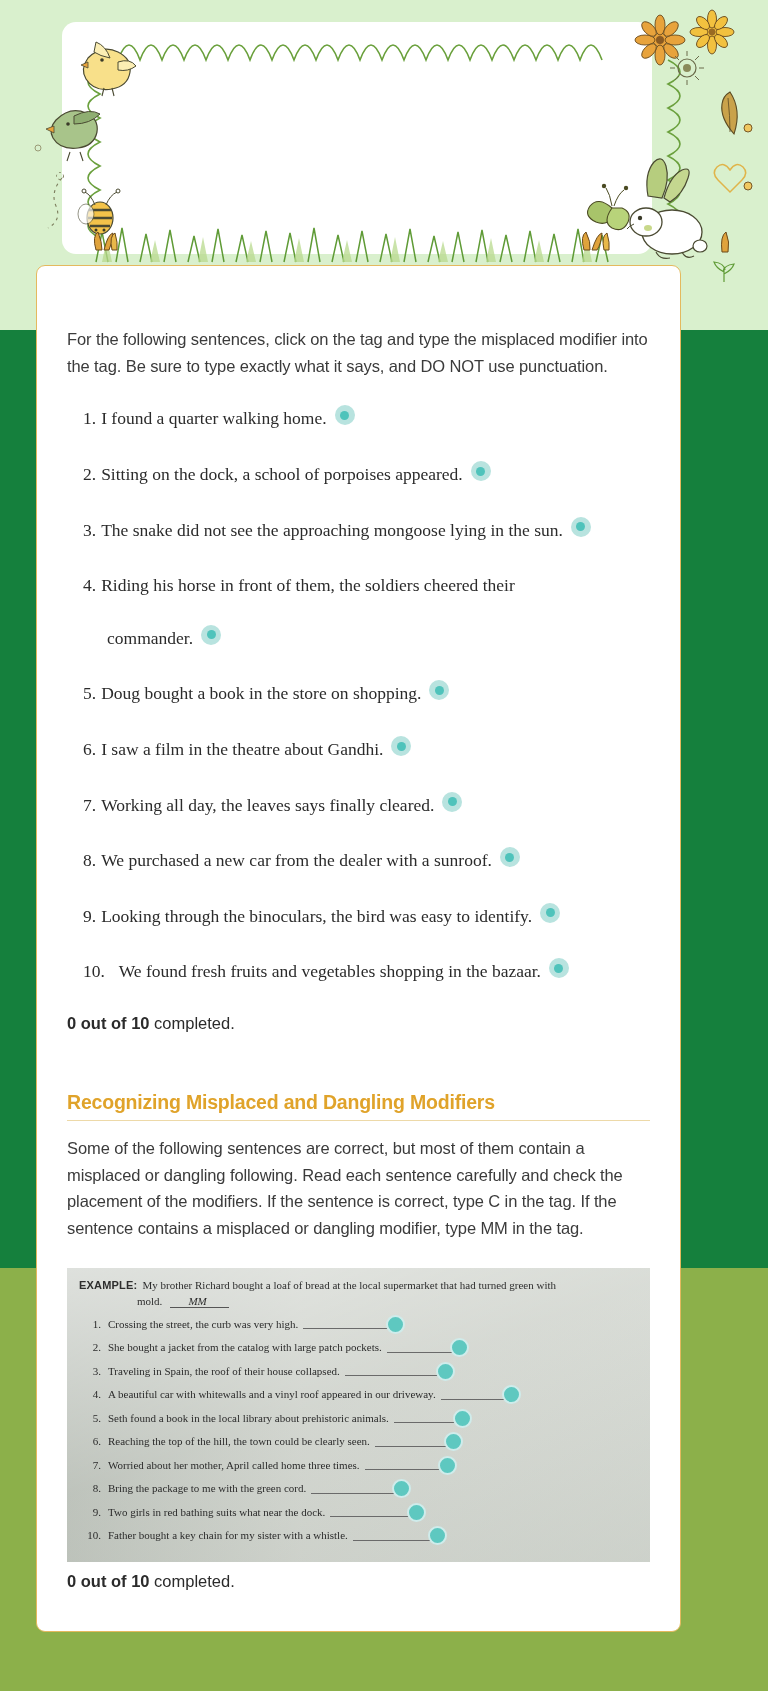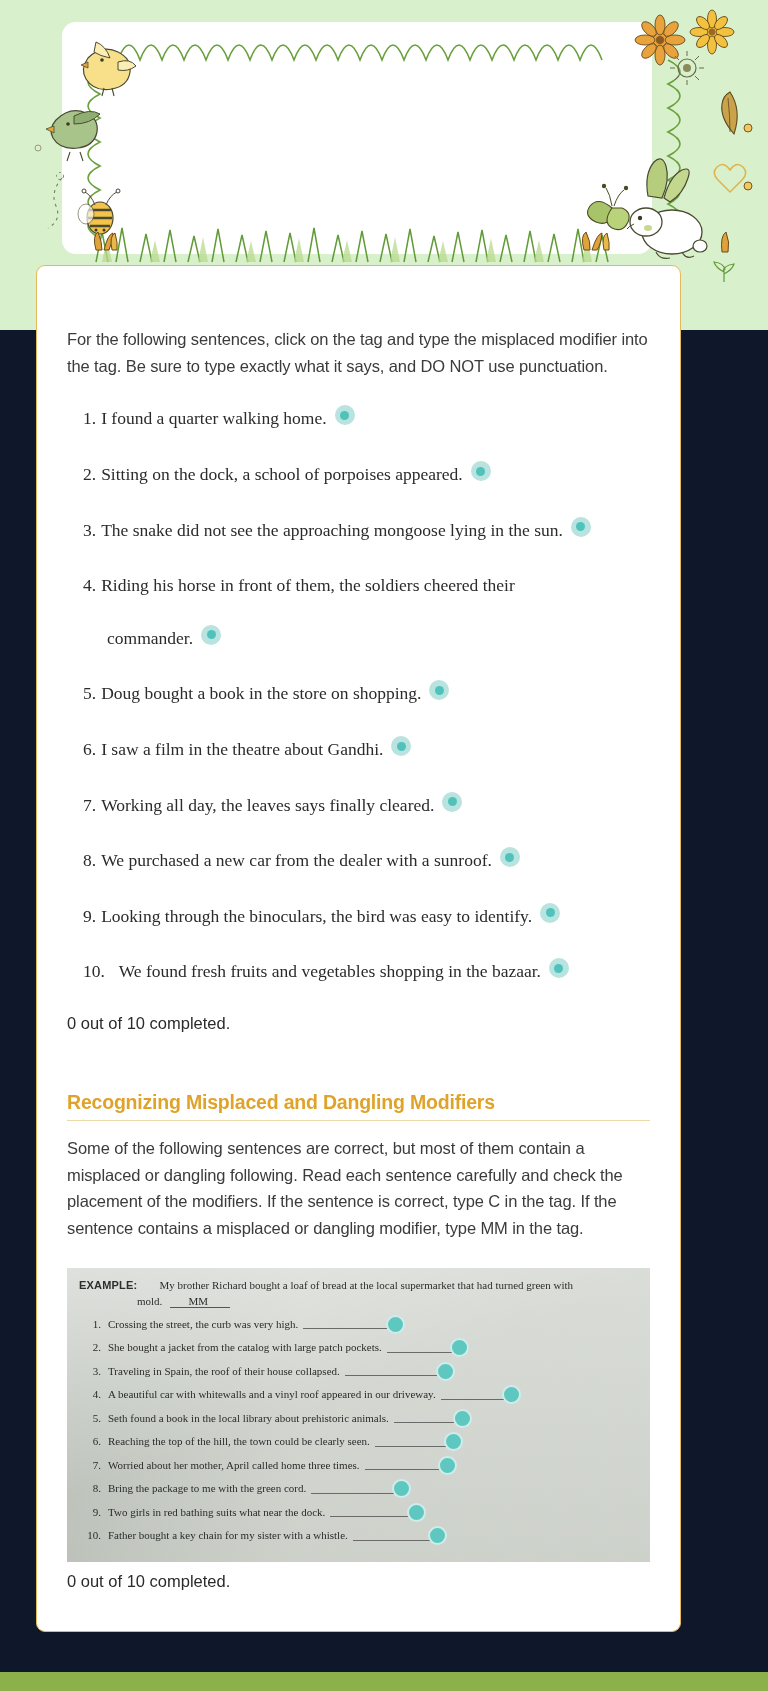--- a/index.html
+++ b/index.html
@@ -6,22 +6,22 @@
   html, body {
     width: 768px;
     height: 1691px;
     font-family: "Liberation Sans", sans-serif;
     background: #8cb04a;
     overflow: hidden;
   }
   #page {
     position: relative;
     width: 768px;
-    height: 1672px;
-    background: #0f172a;
+    height: 1268px;
+    background: #15803d;
   }
 
   
   .banner {
     position: absolute;
     left: 0; top: 0;
     width: 768px; height: 330px;
     background: #d9f0cd;
     overflow: hidden;
   }
@@ -100,21 +100,21 @@
     margin: -4.5px 0 0 -4.5px;
     border-radius: 50%;
     background: #4fc3bb;
   }
 
   .completed-line {
     font-size: 16.5px;
     color: #2b2b2b;
     margin-top: 6px;
   }
-  .completed-line .strong { font-weight: normal; }
+  .completed-line .strong { font-weight: bold; }
 
   
   .section-head {
     margin-top: 58px;
     font-size: 19.5px;
     color: #e0a32a;
     padding-bottom: 6px;
     border-bottom: 1px solid #edd9a8;
     letter-spacing: -0.2px;
     margin-bottom: 14px;
@@ -144,28 +144,29 @@
     font-size: 11px;
     color: #2e2e2e;
     line-height: 1.35;
     margin-bottom: 6px;
   }
   .scan-example .ex-label {
     font-family: "Liberation Sans", sans-serif;
     font-weight: bold;
     font-size: 11px;
     letter-spacing: 0.2px;
-    margin-right: 22px;
+    margin-right: 5px;
   }
   .ex-second {
     display: block;
     margin-left: 58px;
     margin-top: 1px;
   }
   .ex-answer {
+    font-style: italic;
     border-bottom: 1px solid #555;
     padding: 0 22px 0 18px;
     margin-left: 8px;
   }
   .scan-list { list-style: none; }
   .scan-row {
     font-family: "Liberation Serif", serif;
     font-size: 11px;
     color: #2b2b2b;
     line-height: 1.3;

